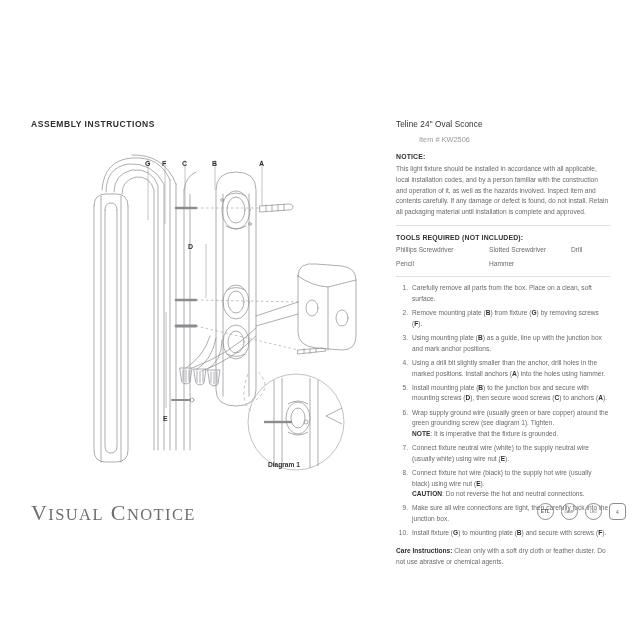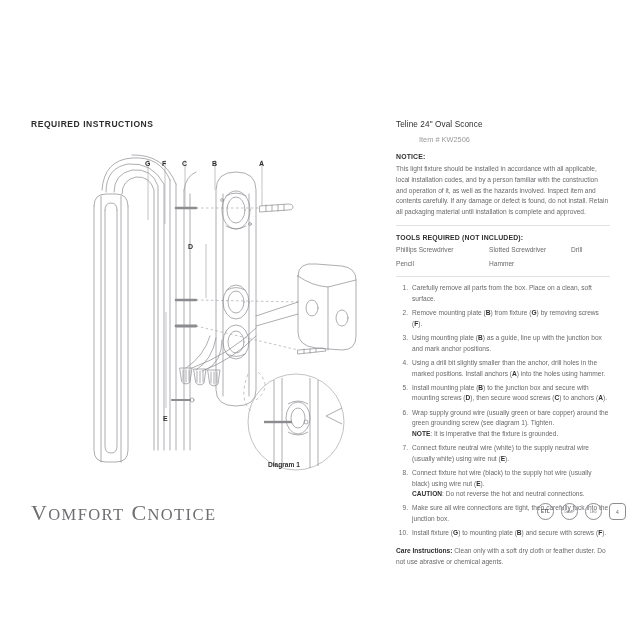--- a/index.html
+++ b/index.html
@@ -79,21 +79,21 @@
   }
   .badge.sq{border-radius:4px;font-size:5px;}
   .badge.etl{border-width:1.4px;position:relative;}
   .badge.etl .etl-i{font-size:4.6px;font-weight:bold;color:#55555a;}
 </style>
 </head>
 <body>
 
 <div class="page">
 
-  <div class="assembly-title">REQUIRED INSTRUCTIONS</div>
+  <div class="assembly-title">ASSEMBLY INSTRUCTIONS</div>
 
   <div class="diagram-wrap">
     <svg viewBox="0 0 310 340" xmlns="http://www.w3.org/2000/svg">
       <g fill="none" stroke="#8b8b90" stroke-width="0.7" stroke-linecap="round" stroke-linejoin="round">
 
         <path d="M34 56 L34 300 Q34 312 46 312 L56 312 Q68 312 68 300 L68 56"></path>
         <path d="M34 56 Q34 44 46 44 L56 44 Q68 44 68 56"></path>
         <line x1="41" y1="46" x2="41" y2="312"></line>
         <line x1="61" y1="46" x2="61" y2="312"></line>
 
@@ -221,21 +221,21 @@
   <div style="position:absolute;left:145px;top:160px;font-size:7px;font-weight:bold;color:#2f2f2f;">G</div>
   <div style="position:absolute;left:162px;top:160px;font-size:7px;font-weight:bold;color:#2f2f2f;">F</div>
   <div style="position:absolute;left:182px;top:160px;font-size:7px;font-weight:bold;color:#2f2f2f;">C</div>
   <div style="position:absolute;left:212px;top:160px;font-size:7px;font-weight:bold;color:#2f2f2f;">B</div>
   <div style="position:absolute;left:259px;top:160px;font-size:7px;font-weight:bold;color:#2f2f2f;">A</div>
   <div style="position:absolute;left:188px;top:243px;font-size:7px;font-weight:bold;color:#2f2f2f;">D</div>
   <div style="position:absolute;left:163px;top:415px;font-size:7px;font-weight:bold;color:#2f2f2f;">E</div>
   <div style="position:absolute;left:268px;top:461px;font-size:6.6px;font-weight:bold;color:#2f2f2f;">Diagram 1</div>
 
   <div class="brand">
-    <span class="cap">V</span><span class="sm">OMFORT</span>
+    <span class="cap">V</span><span class="sm">ISUAL</span>
     <span class="cap">C</span><span class="sm">NOTICE</span>
   </div>
 
   <div class="right">
 
     <p class="prod-name">Teline 24" Oval Sconce</p>
     <p class="item-no">Item # KW2506</p>
 
     <div class="sect-head">NOTICE:</div>
     <p class="notice-body">This light fixture should be installed in accordance with all applicable, local installation codes, and by a person familiar with the construction and operation of it, as well as the hazards involved. Inspect item and contents carefully. If any damage or defect is found, do not install. Retain all packaging material until installation is complete and approved.</p>

